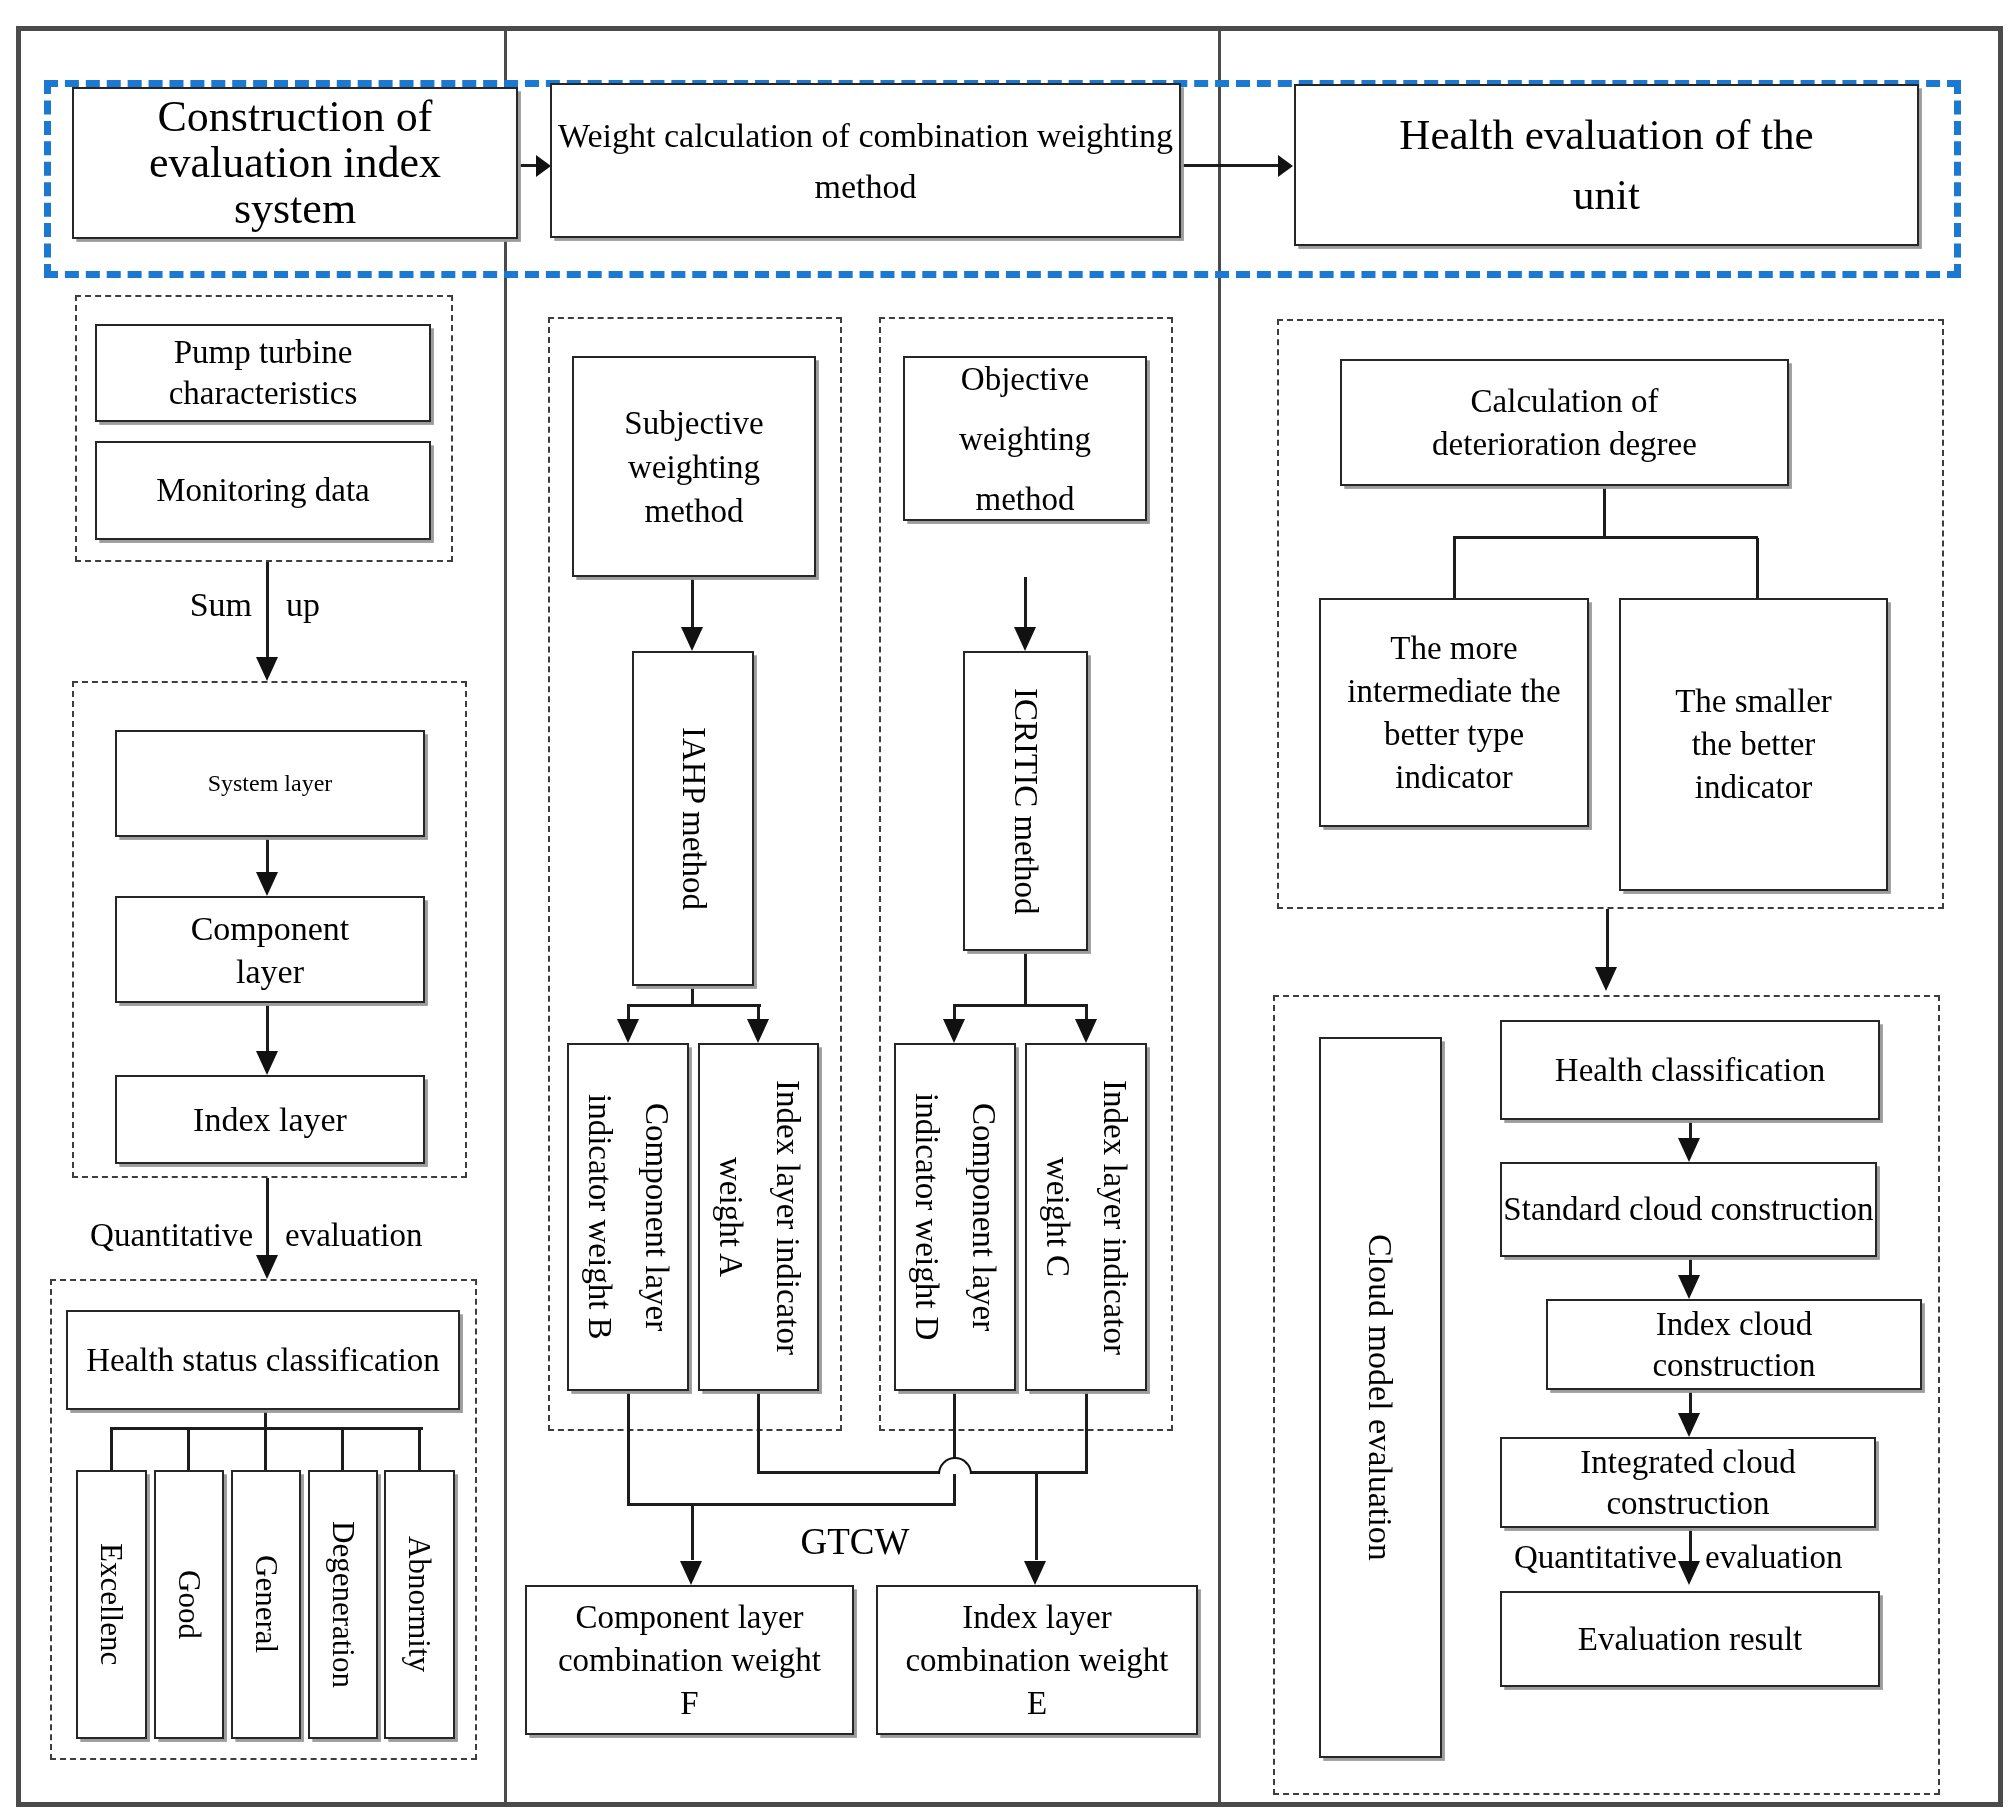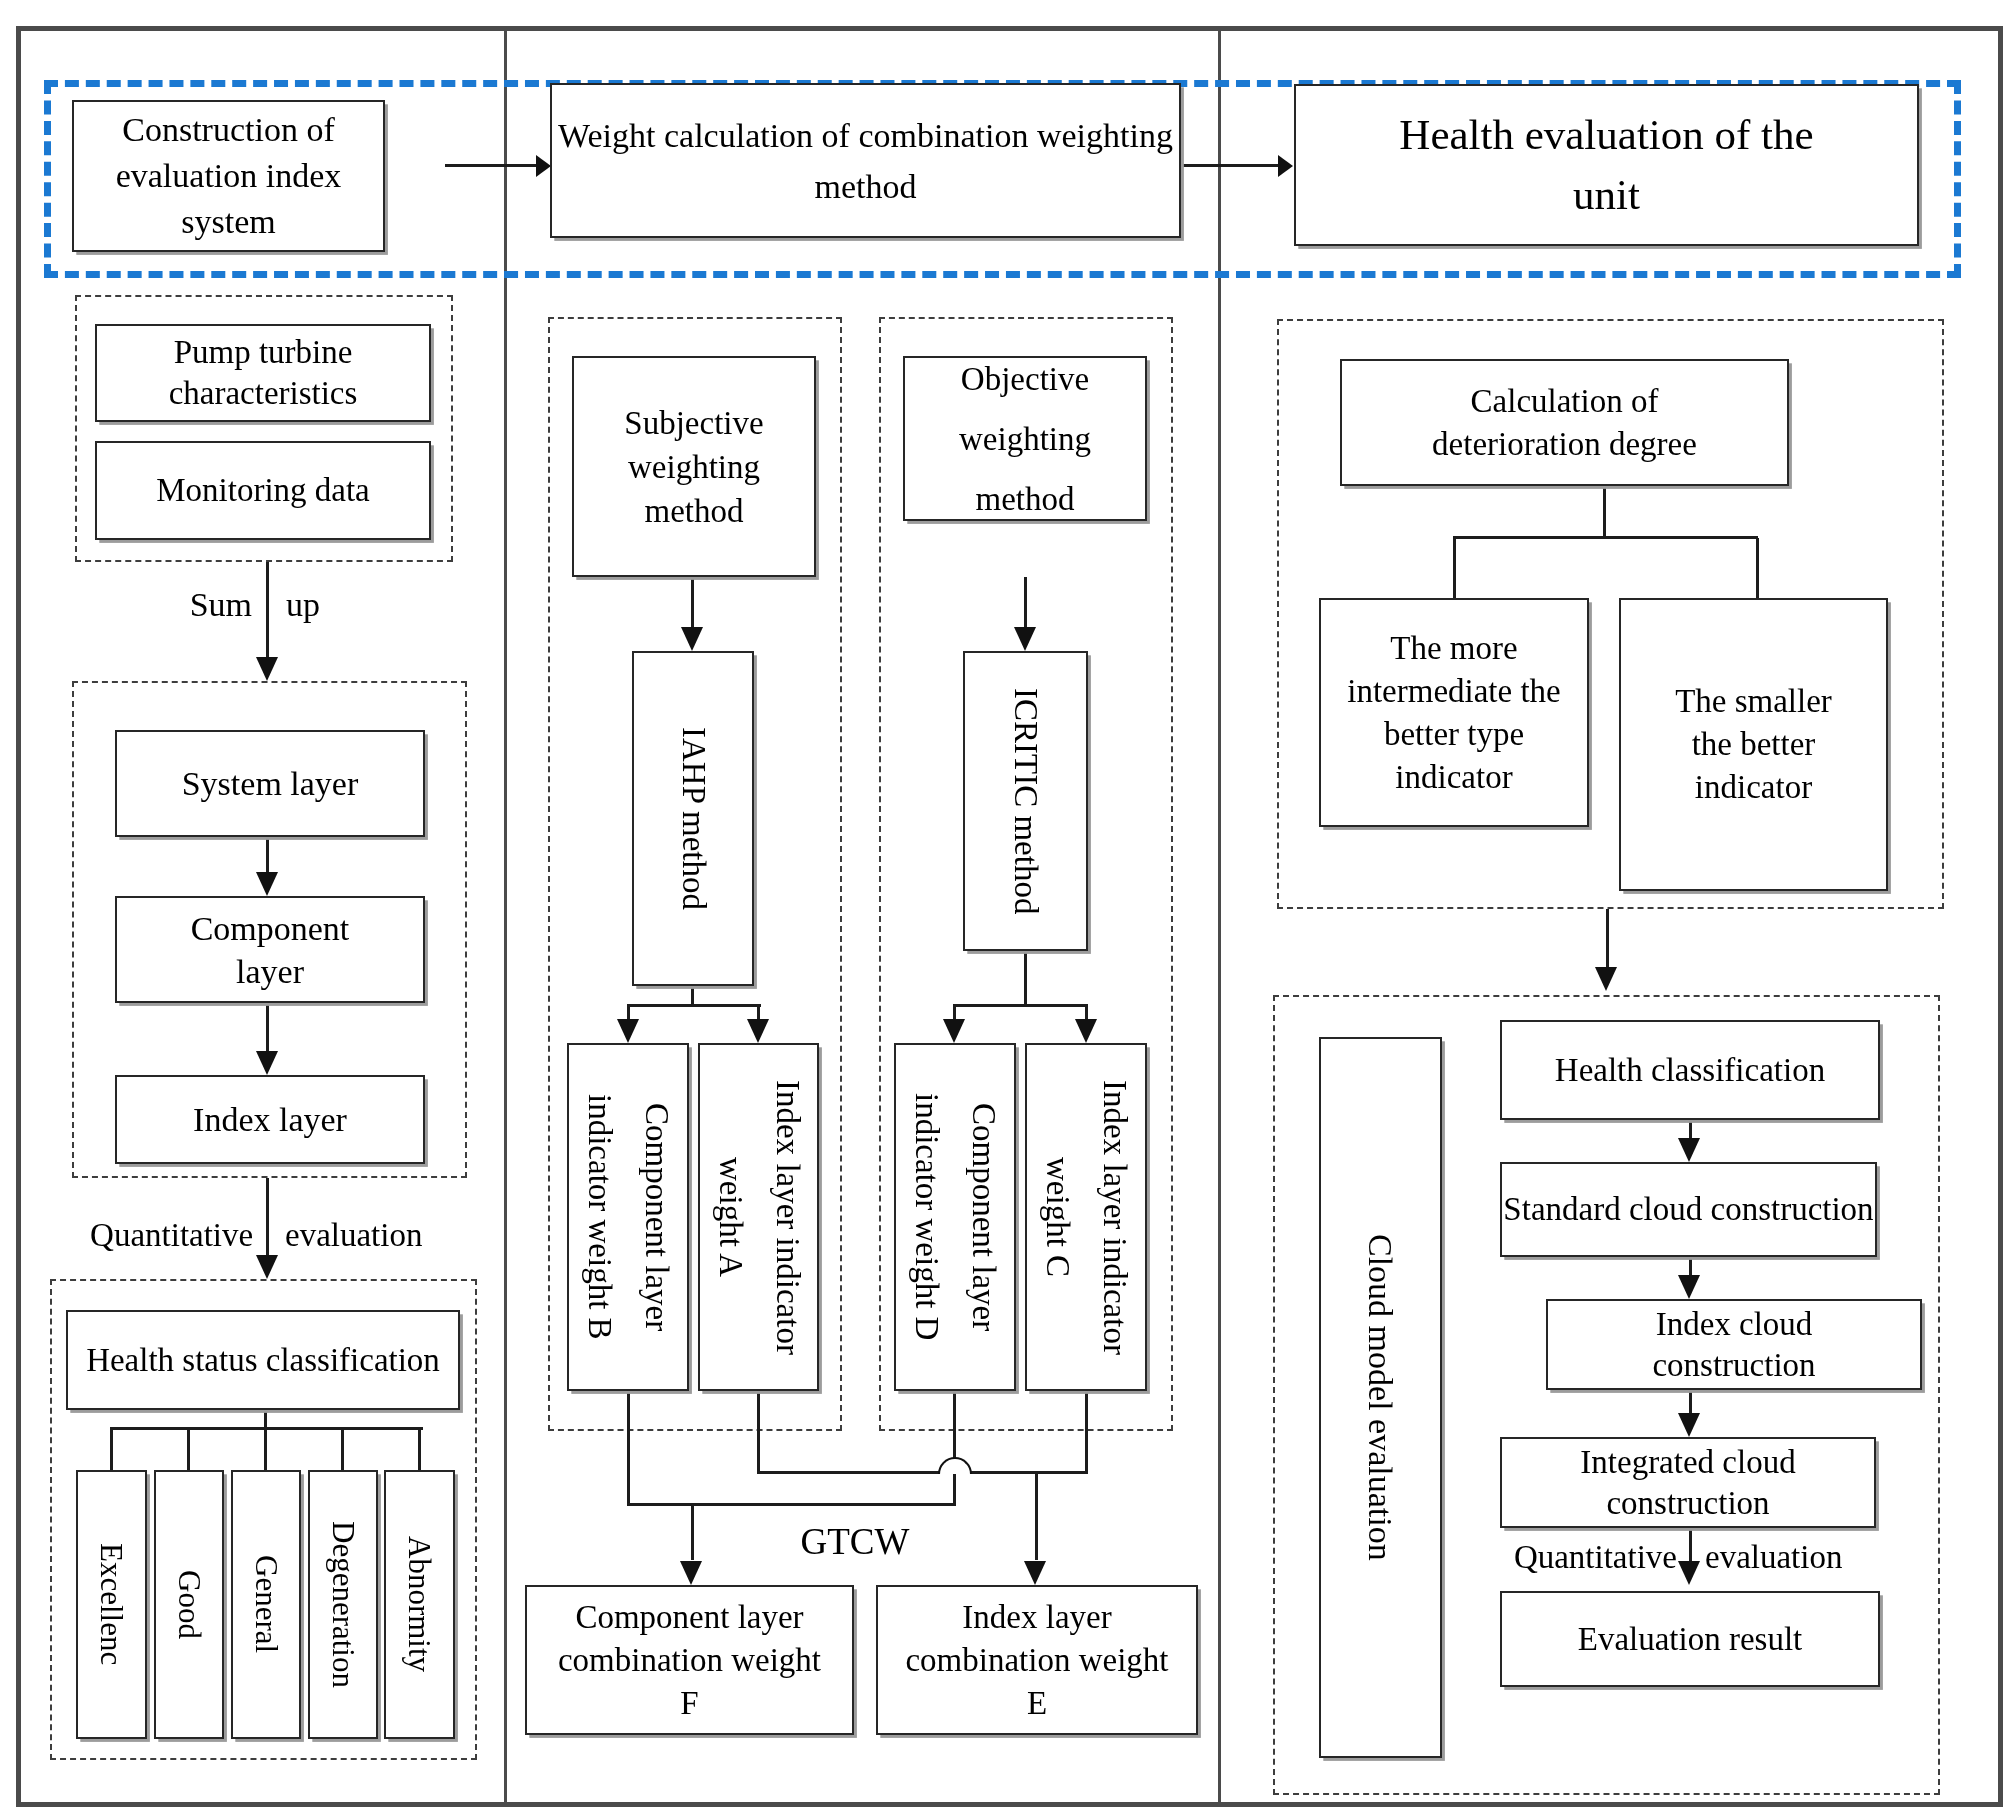--- a/index.html
+++ b/index.html
@@ -99,41 +99,41 @@
   <div class="ad" style="left:1595px;top:967px;"></div>
   <div class="v" style="left:1689px;top:1120px;height:20px;"></div>
   <div class="ad" style="left:1678px;top:1138px;"></div>
   <div class="v" style="left:1689px;top:1257px;height:20px;"></div>
   <div class="ad" style="left:1678px;top:1275px;"></div>
   <div class="v" style="left:1689px;top:1391px;height:23.5px;"></div>
   <div class="ad" style="left:1678px;top:1413px;"></div>
   <div class="v" style="left:1689px;top:1528px;height:36px;"></div>
   <div class="ad" style="left:1678px;top:1561px;"></div>
 
-  <div class="b" style="left:72px;top:87px;width:313px;height:152px;font-size:34px;line-height:46px;padding:0 21.4px;margin-top:13px;">
+  <div class="b" style="left:72px;top:87px;width:446px;height:152px;font-size:44px;line-height:46px;padding:0 21.4px;">
       <span>Construction of evaluation index system</span>
     </div>
   <div class="b" style="left:550px;top:83px;width:631px;height:155px;font-size:34px;line-height:51px;">
       <span>Weight calculation of combination weighting method</span>
     </div>
   <div class="b" style="left:1294px;top:84px;width:625px;height:162px;font-size:43px;line-height:60px;padding:0 100px;">
       <span>Health evaluation of the unit</span>
     </div>
 
   <div class="b" style="left:95px;top:324px;width:336px;height:98px;">
       <span>Pump turbine characteristics</span>
     </div>
   <div class="b" style="left:95px;top:441px;width:336px;height:99px;">
       <span>Monitoring data</span>
     </div>
 
   <div class="lb" style="left:117px;top:585px;width:135px;text-align:right;font-size:34px;"><span>Sum</span></div>
   <div class="lb" style="left:286px;top:585px;width:93px;text-align:left;font-size:34px;"><span>up</span></div>
 
-  <div class="b" style="left:115px;top:730px;width:310px;height:107px;font-size:34px;">
+  <div class="b" style="left:115px;top:730px;width:310px;height:107px;font-size:24px;">
       <span>System layer</span>
     </div>
   <div class="b" style="left:115px;top:896px;width:310px;height:107px;font-size:34px;line-height:43px;padding:0 50px;">
       <span>Component layer</span>
     </div>
   <div class="b" style="left:115px;top:1075px;width:310px;height:89px;font-size:34px;">
       <span>Index layer</span>
     </div>
 
   <div class="lb" style="left:14.2px;top:1215px;width:239px;text-align:right;"><span>Quantitative</span></div>

